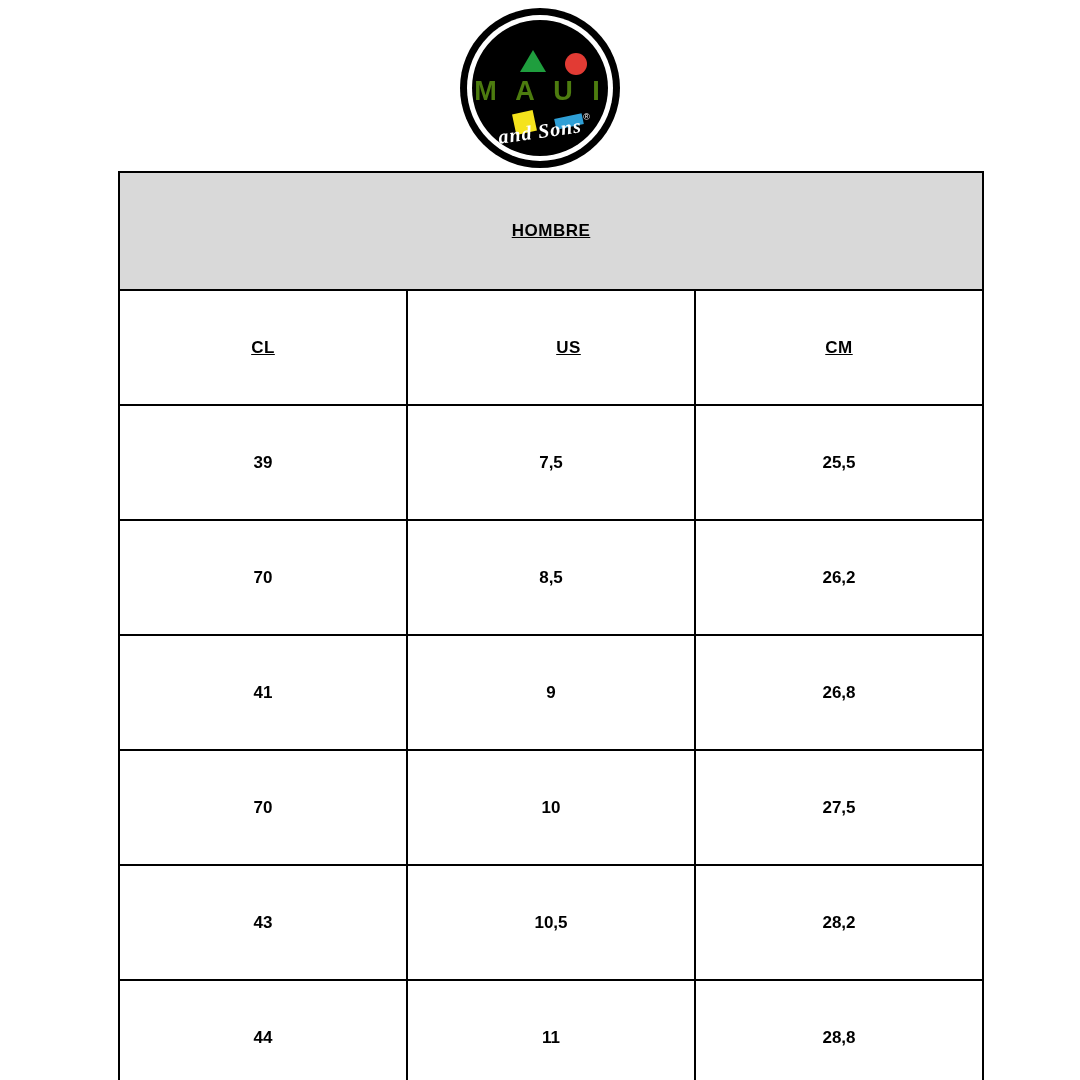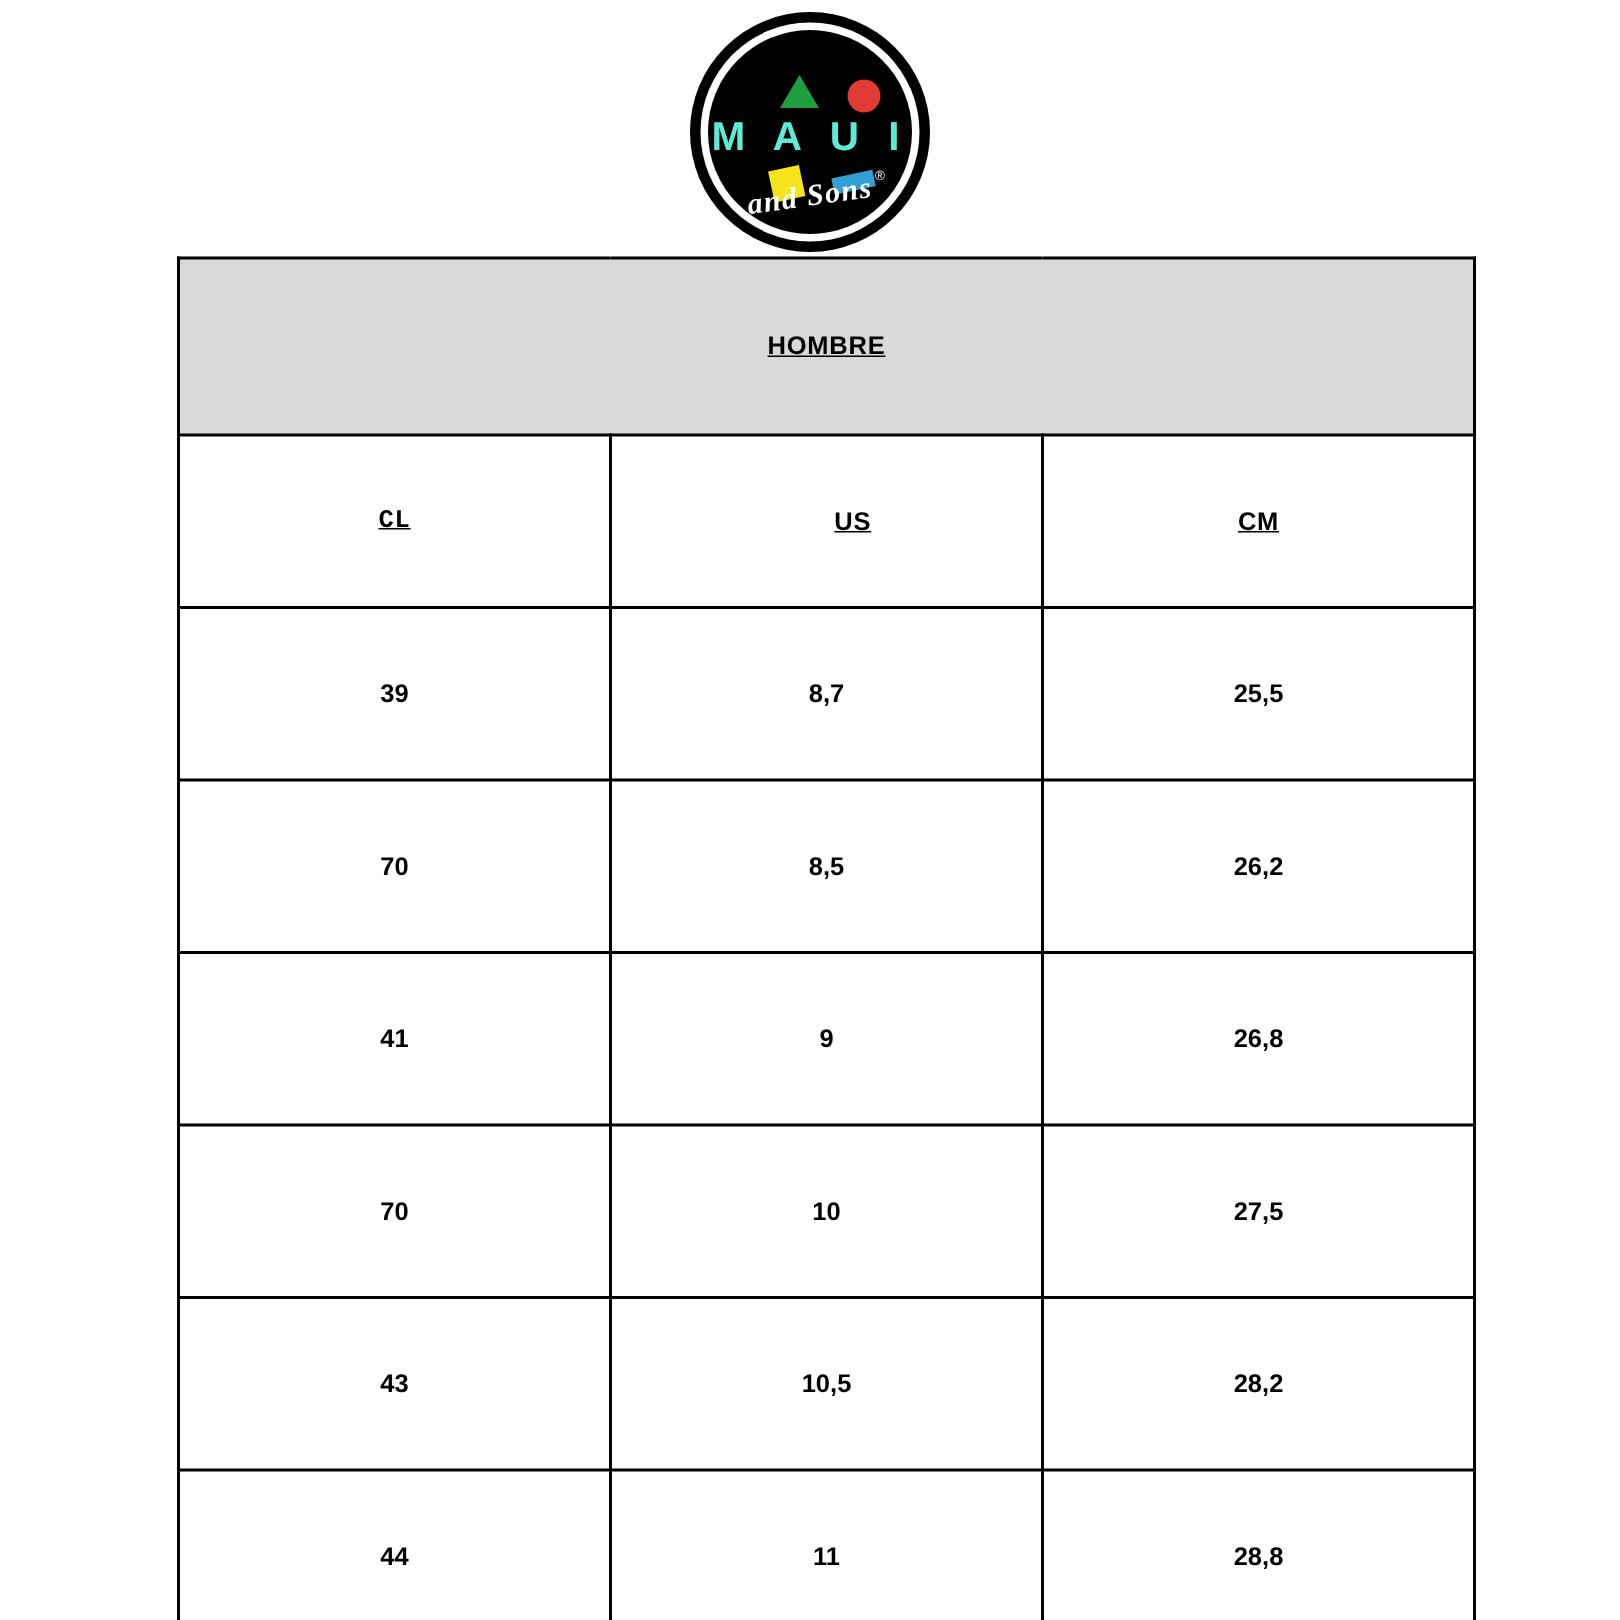--- a/index.html
+++ b/index.html
@@ -42,21 +42,21 @@
     inset: 12px;
     border-radius: 50%;
     background: #000000;
   }
   .logo-text {
     position: absolute;
     top: 56px;
     left: 0;
     right: 0;
     text-align: center;
-    color: #5eead4;
+    color: #4d7c0f;
     font-family: "Liberation Sans", sans-serif;
     font-weight: 700;
     font-size: 27px;
     letter-spacing: 6px;
   }
   .logo-script {
     position: absolute;
     top: 100px;
     left: 0;
     right: 0;
@@ -139,21 +139,21 @@
     font-size: 20px;
   }
   .col-row td span {
     text-decoration: underline;
     letter-spacing: 0.5px;
   }
   .data-row td {
     height: 111px;
     font-size: 19px;
   }
-  .col-cl { width: 33.2%; font-family: Liberation Mono, monospace; }
+  .col-cl { width: 33.2%; }
   .col-us { width: 33.4%; padding-left: 36px; }
   .col-cm { width: 33.4%; }
 </style>
 </head>
 <body>
 
 <div class="logo-wrap">
   <div class="logo-outer-ring"></div>
   <div class="logo-white-ring"></div>
   <div class="logo-inner">
@@ -181,21 +181,21 @@
         </td>
         <td class="col-us">
           <span>US</span>
         </td>
         <td class="col-cm">
           <span>CM</span>
         </td>
       </tr>
       <tr class="data-row">
         <td>39</td>
-        <td>8,7</td>
+        <td>7,5</td>
         <td>25,5</td>
       </tr>
       <tr class="data-row">
         <td>70</td>
         <td>8,5</td>
         <td>26,2</td>
       </tr>
       <tr class="data-row">
         <td>41</td>
         <td>9</td>

